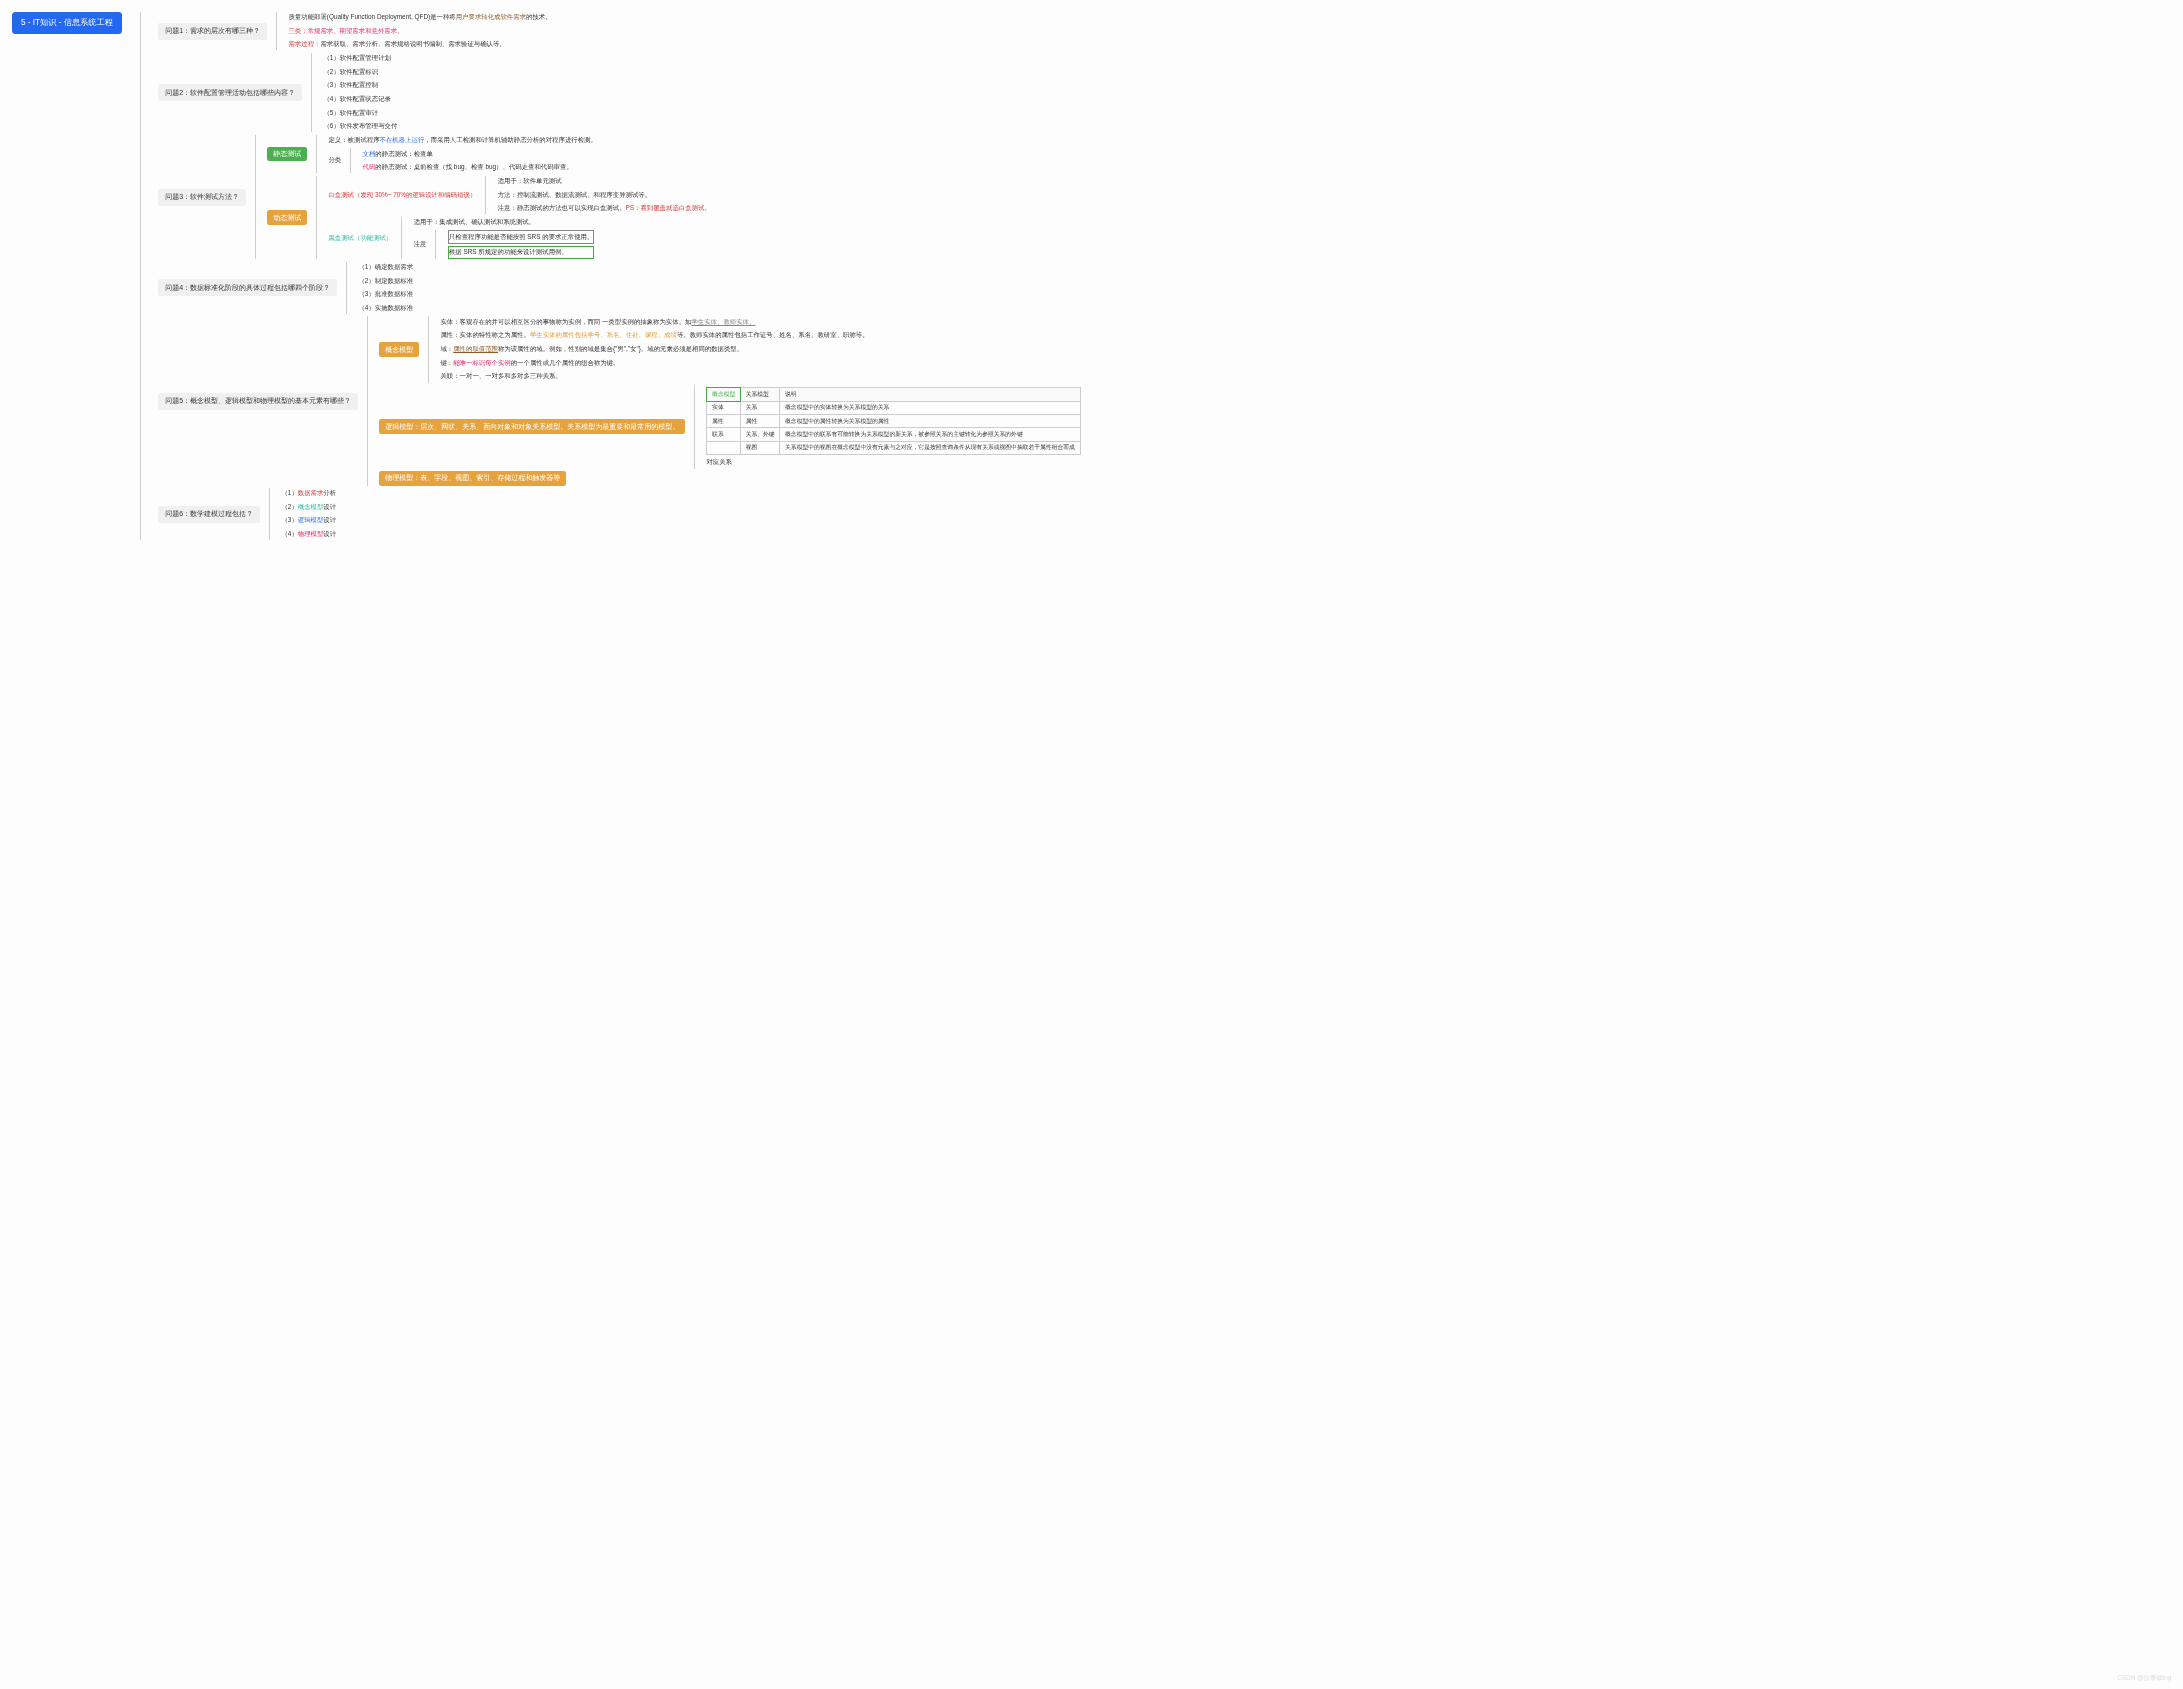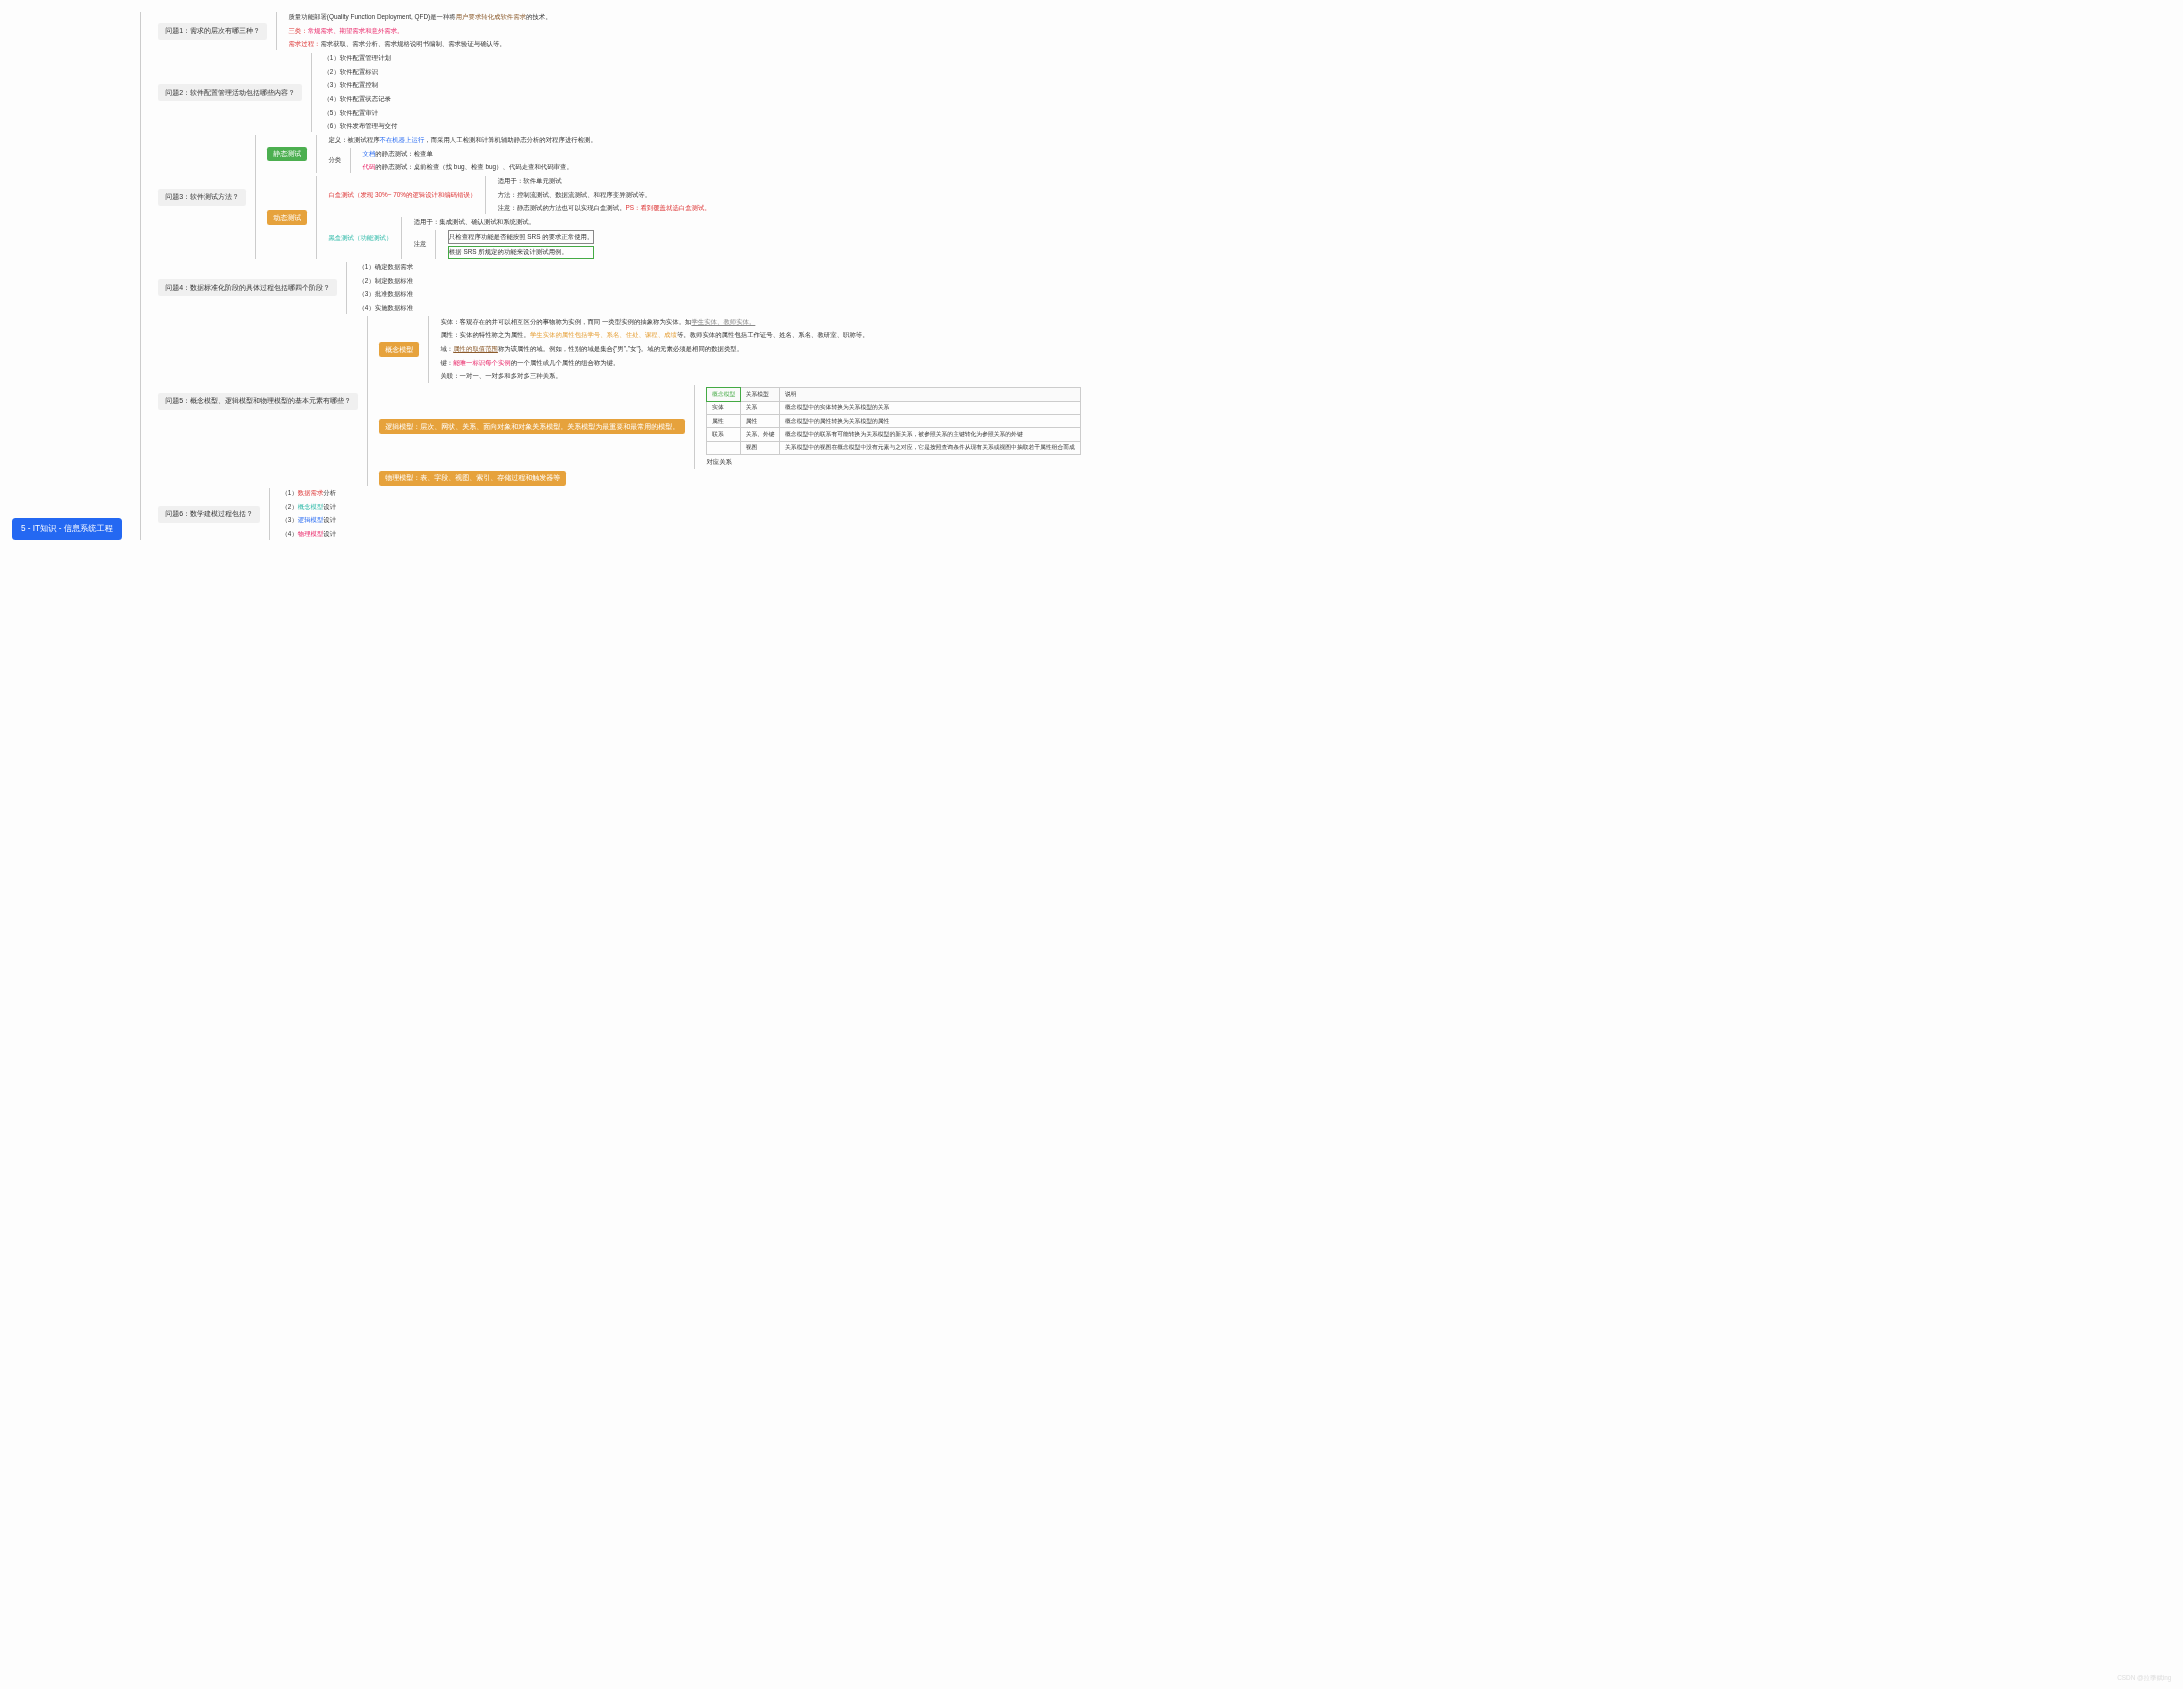--- a/index.html
+++ b/index.html
@@ -1,17 +1,17 @@
 <!DOCTYPE html>
 <html style="font-size:9.3px"><head>
 <meta charset="utf-8">
 <style>
 *{box-sizing:border-box;margin:0;padding:0}
 body{font-family:-apple-system,"PingFang SC","Microsoft YaHei",sans-serif;font-size:7px;background:#fdfdfd;padding:11.7px;color:#333}
-.mindmap{display:flex;align-items:flex-end}
+.mindmap{display:flex;align-items:flex-start}
 .root{background:#2468f2;color:#fff;padding:5.8px 9.3px;border-radius:3.5px;font-weight:500;white-space:nowrap;font-size:8.2px}
 .children{display:flex;flex-direction:column;gap:2.3px;margin-left:17.5px;border-left:0.6px solid #ccc;padding-left:17.5px}
 .question{background:#f0f0f0;color:#333;padding:3.5px 7px;border-radius:2.3px;white-space:nowrap;font-size:7px}
 .tag-green{background:#4caf50;color:#fff;padding:2.3px 5.8px;border-radius:2.3px;white-space:nowrap;display:inline-block}
 .tag-orange{background:#e6a23c;color:#fff;padding:2.3px 5.8px;border-radius:2.3px;white-space:nowrap;display:inline-block}
 .boxed{border:0.6px solid #888;padding:1.7px 4.7px;display:inline-block;white-space:nowrap}
 .boxed-green{border:0.6px solid #4a4;padding:1.7px 4.7px;display:inline-block;white-space:nowrap}
 .leaf{white-space:nowrap;padding:1.2px 0;font-size:6.4px}
 .sub{display:flex;flex-direction:column;gap:2.3px;margin-left:11.7px;border-left:0.6px solid #ccc;padding-left:11.7px}
 .row{display:flex;align-items:center}

